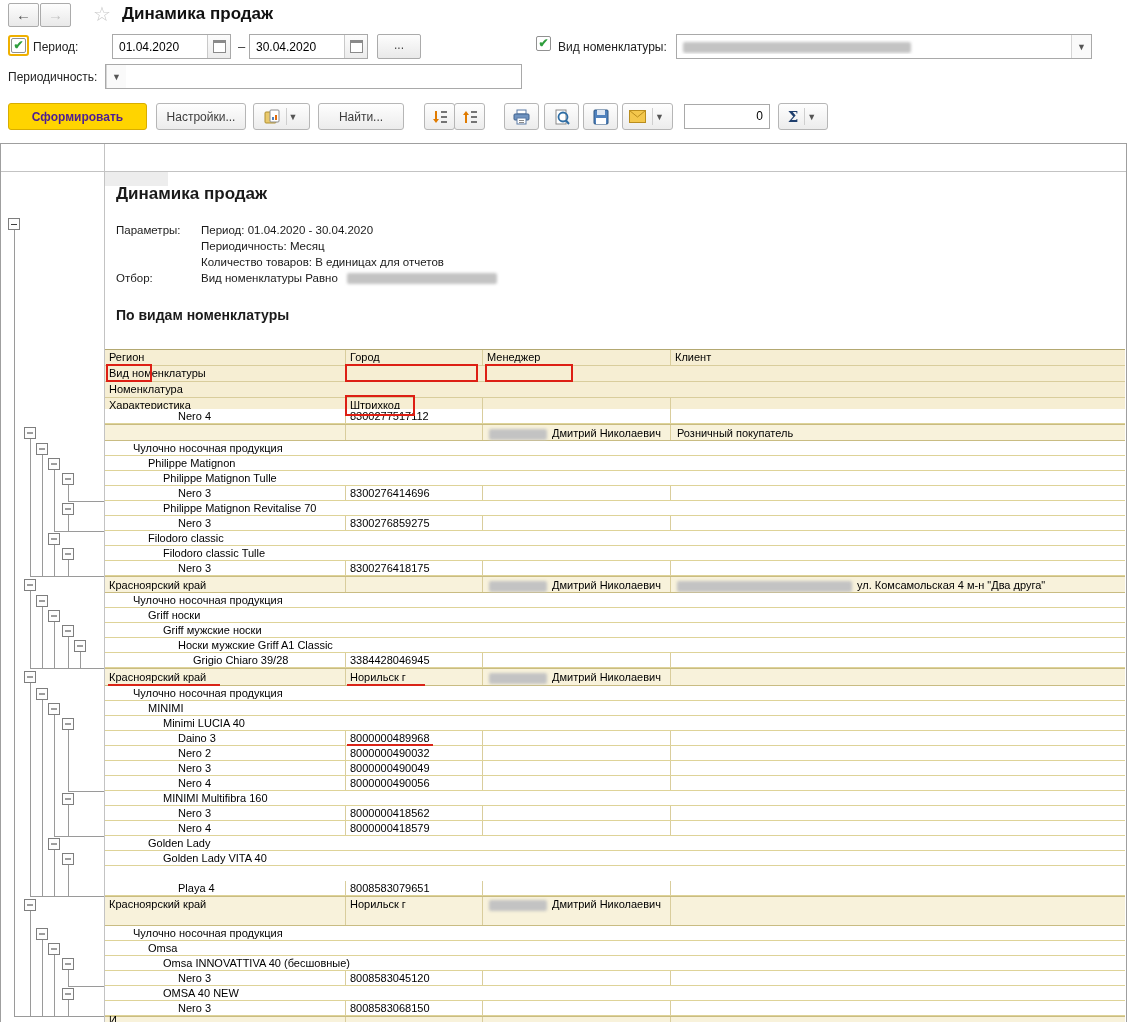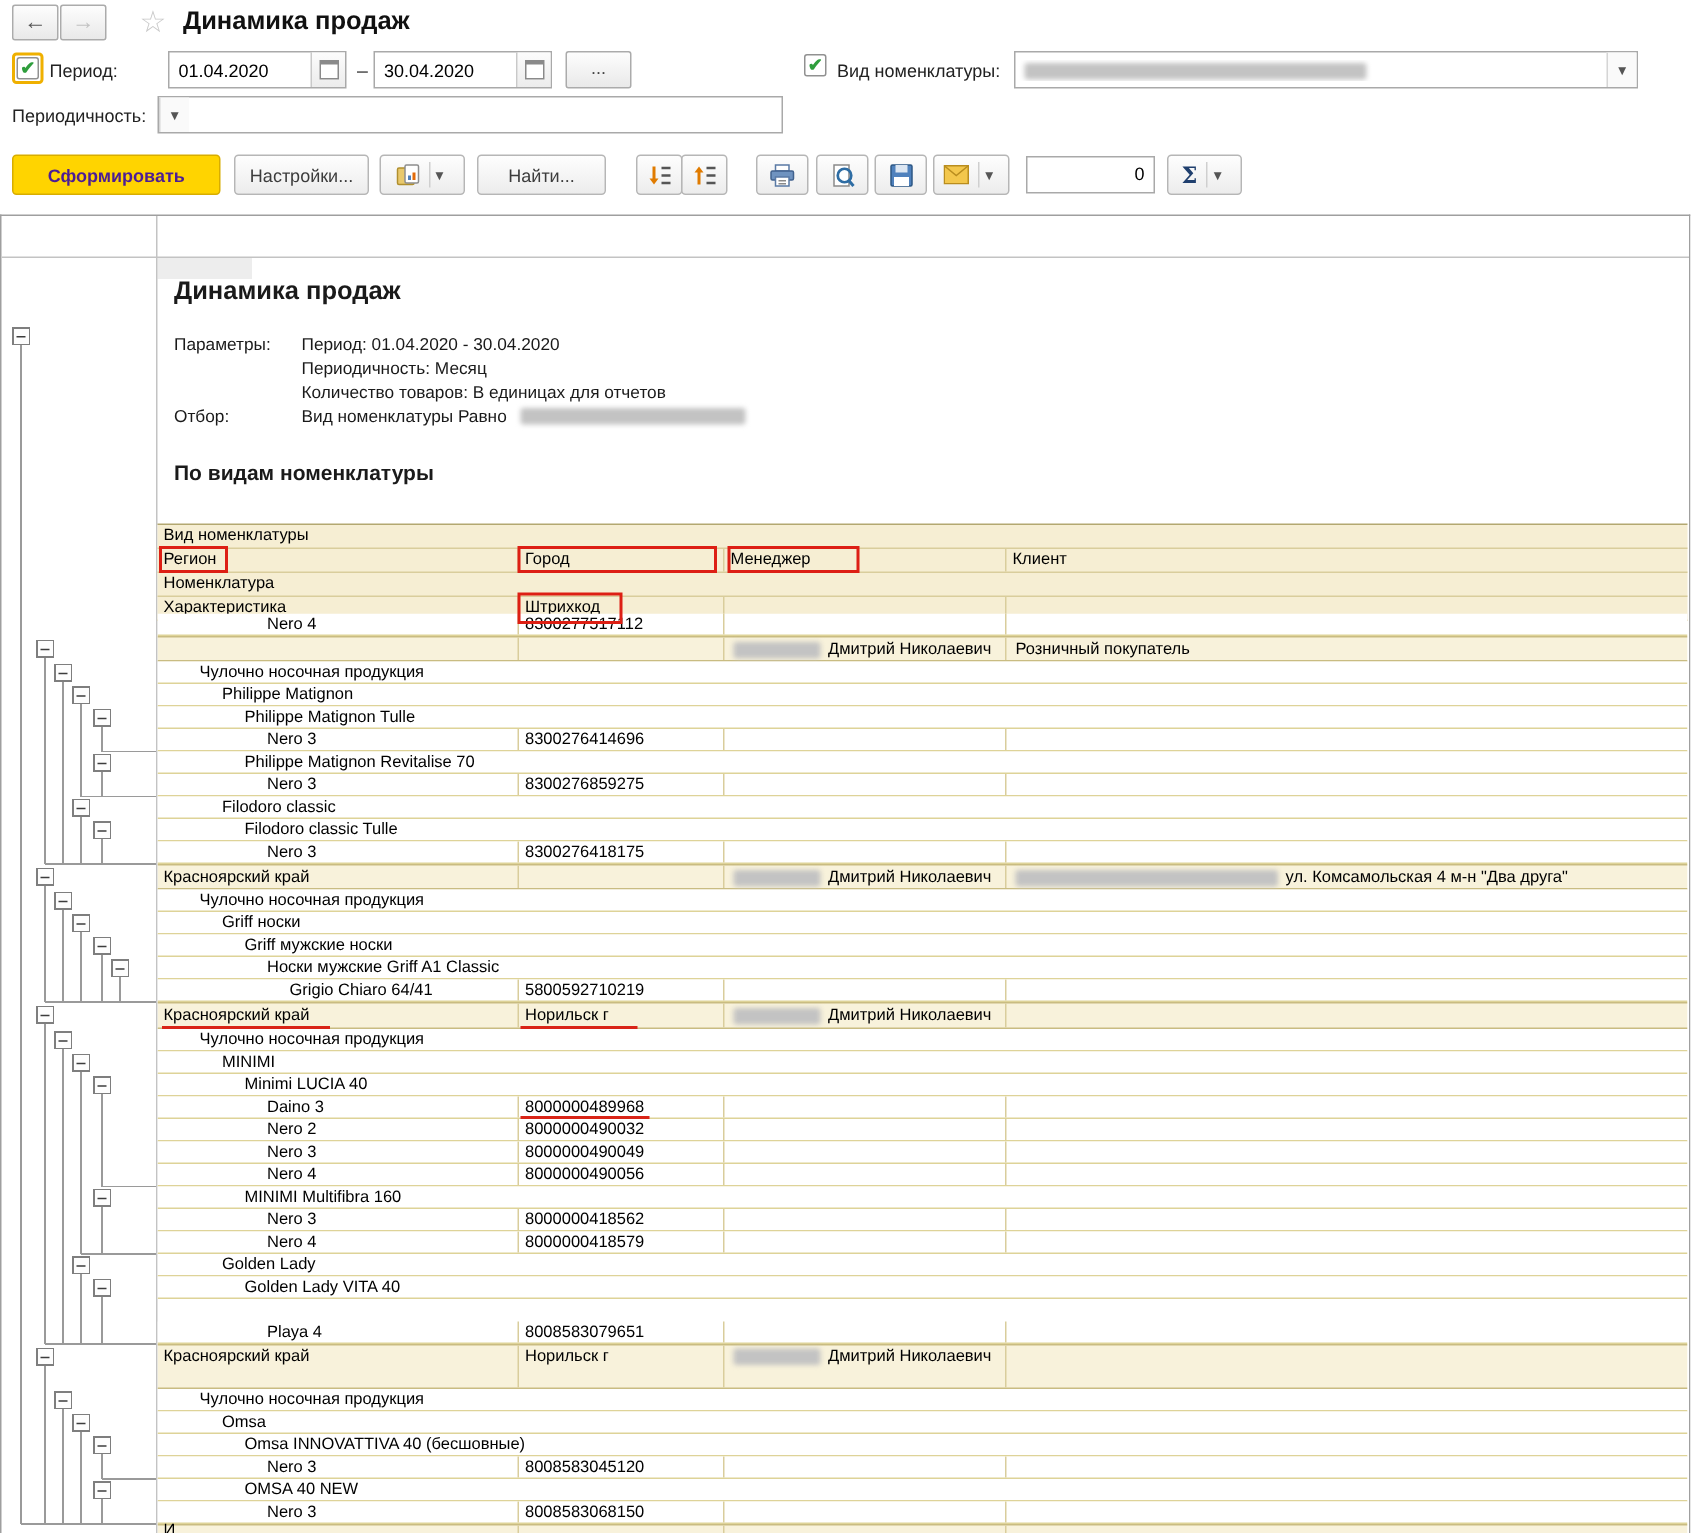--- a/index.html
+++ b/index.html
@@ -343,28 +343,28 @@
   <div class="ptext" style="left:200px;top:96px">Периодичность: Месяц</div>
   <div class="ptext" style="left:200px;top:112px">Количество товаров: В единицах для отчетов</div>
   <div class="ptext" style="left:115px;top:128px">Отбор:</div>
   <div class="ptext" style="left:200px;top:128px">
     <span>Вид номенклатуры Равно</span>
     <span class="blur" style="width:150px;margin-left:6px"></span>
   </div>
   <div class="section">По видам номенклатуры</div>
 
   <div class="hblock">
-    <div class="hrow">
-      <div class="hcell" style="width:100%">Вид номенклатуры</div>
-    </div>
     <div class="hrow bordered">
       <div class="hcell hc1">Регион</div>
       <div class="hcell hc2">Город</div>
       <div class="hcell hc3">Менеджер</div>
       <div class="hcell hc4">Клиент</div>
+    </div>
+    <div class="hrow">
+      <div class="hcell" style="width:100%">Вид номенклатуры</div>
     </div>
     <div class="hrow">
       <div class="hcell" style="width:100%">Номенклатура</div>
     </div>
     <div class="hrow bordered">
       <div class="hcell hc1">Характеристика</div>
       <div class="hcell hc2">Штрихкод</div>
       <div class="hcell hc3"></div>
       <div class="hcell hc4"></div>
     </div>
@@ -469,22 +469,22 @@
         <div class="cell c3"></div>
         <div class="cell c4"></div>
       </div>
       <div class="row" style="top: 229px; height: 15px; line-height: 14px;">
         <div class="cell c1"><span style="padding-left:73px">Носки мужские Griff A1 Classic</span></div>
         <div class="cell c2"><span></span></div>
         <div class="cell c3"></div>
         <div class="cell c4"></div>
       </div>
       <div class="row hb" style="top: 244px; height: 15px; line-height: 14px;">
-        <div class="cell c1"><span style="padding-left:88px">Grigio Chiaro 64/41</span></div>
-        <div class="cell c2"><span>5800592710219</span></div>
+        <div class="cell c1"><span style="padding-left:88px">Grigio Chiaro 39/28</span></div>
+        <div class="cell c2"><span>3384428046945</span></div>
         <div class="cell c3"></div>
         <div class="cell c4"></div>
       </div>
       <div class="row grp hb" style="top: 259px; height: 18px; line-height: 17px;">
         <div class="cell c1"><span style="padding-left:4px">Красноярский край</span><span class="rul" style="left:3px;bottom:-1px;width:112px"></span></div>
         <div class="cell c2"><span>Норильск г</span><span class="rul" style="left:1px;bottom:-1px;width:78px"></span></div>
         <div class="cell c3"><span class="blur" style="width:58px;margin-right:5px"></span><span>Дмитрий Николаевич</span></div>
       </div>
       <div class="row" style="top: 277px; height: 15px; line-height: 14px;">
         <div class="cell c1"><span style="padding-left:28px">Чулочно носочная продукция</span></div>

